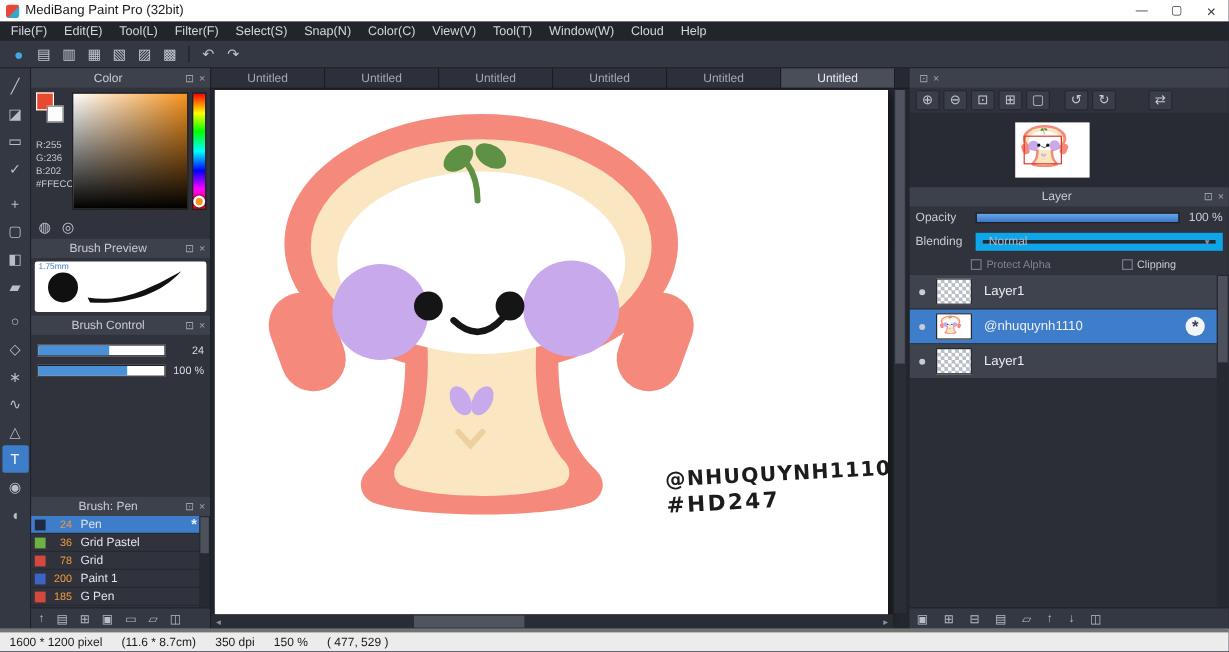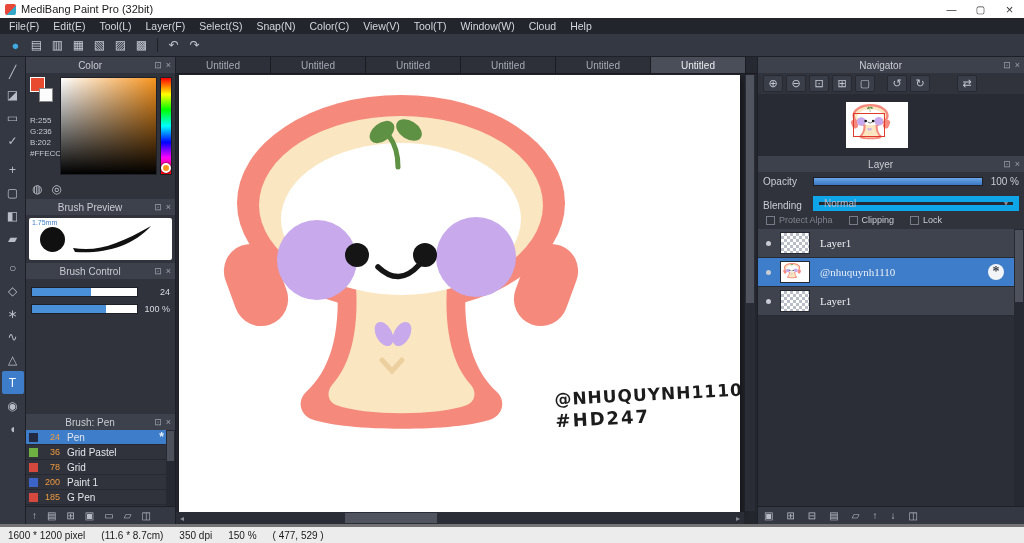--- a/index.html
+++ b/index.html
@@ -97,30 +97,30 @@
   .nv-icon.far{margin-left:24px;}
   .nav-thumb-area{height:62px;background:#282b33;position:relative;flex:none;}
   .nav-thumb{position:absolute;left:88px;top:8px;width:62px;height:46px;background:#fff;}
   .nav-view-rect{position:absolute;left:7px;top:11px;width:32px;height:24px;border:1px solid #e03a2e;}
 
   .lrow{display:flex;align-items:center;padding:0 5px;flex:none;}
   .opacity-row{height:19px;}
   .llabel{width:50px;font-size:10px;color:#c9ccd4;flex:none;}
   .op-track{flex:1;height:9px;background:linear-gradient(to bottom,#6aa6e8,#3a78c6);border:1px solid #1e2027;}
   .lval{width:36px;text-align:right;font-size:10px;color:#c9ccd4;flex:none;}
-  .blend-row{height:20px;align-items:flex-end;}
+  .blend-row{height:20px;}
   .blend-select{flex:1;height:15px;background:#262932;border:6px solid #0ea5e9;display:flex;align-items:center;padding:0 5px;font-size:10px;color:#b6bac4;}
   .blend-arrow{margin-left:auto;font-size:8px;color:#8a8e98;}
   .check-row{height:18px;display:flex;align-items:center;padding-left:8px;flex:none;}
-  .chk{display:flex;align-items:center;margin-right:16px;}
+  .chk{display:flex;align-items:center;margin-right:16px;margin-left:43px;}
   .chkbox{width:9px;height:9px;border:1px solid #777b85;background:#30333c;margin-right:4px;flex:none;}
   .chklabel{font-size:9px;color:#c9ccd4;white-space:nowrap;}
   .chk.dim .chklabel{color:#81858f;}
 
-  .layerlist{flex:1;position:relative;background:#2b2e36;overflow:hidden;font-family:Liberation Serif, serif;}
+  .layerlist{flex:1;position:relative;background:#2b2e36;overflow:hidden;}
   .layer-row{height:29px;display:flex;align-items:center;background:#3f434e;border-bottom:1px solid #282b33;padding-left:8px;margin-right:10px;}
   .layer-row.selected{background:#3d7dca;}
   .eye-dot{width:5px;height:5px;border-radius:50%;background:#c9ccd4;margin-right:9px;flex:none;}
   .lthumb{width:30px;height:22px;position:relative;flex:none;border:1px solid #262932;overflow:hidden;}
   .lname{margin-left:10px;font-size:11px;color:#eceef2;flex:1;white-space:nowrap;overflow:hidden;}
   .gearwrap{width:16px;height:16px;border-radius:50%;background:#f2f4f7;display:flex;align-items:center;justify-content:center;margin-right:10px;color:#3a3e48;font-size:14px;font-weight:bold;flex:none;line-height:0;}
   .llist-scroll{position:absolute;top:0;right:0;bottom:0;width:10px;background:#262932;}
   .llist-thumb{position:absolute;left:1px;right:1px;top:1px;height:72px;background:#4d515c;}
 
   
@@ -138,21 +138,21 @@
     <div class="wbtn">—</div>
     <div class="wbtn">▢</div>
     <div class="wbtn close">×</div>
   </div>
 </div>
 
 <div class="menubar">
   <span class="menu-item">File(F)</span>
   <span class="menu-item">Edit(E)</span>
   <span class="menu-item">Tool(L)</span>
-  <span class="menu-item">Layer(F)</span>
+  <span class="menu-item">Filter(F)</span>
   <span class="menu-item">Select(S)</span>
   <span class="menu-item">Snap(N)</span>
   <span class="menu-item">Color(C)</span>
   <span class="menu-item">View(V)</span>
   <span class="menu-item">Tool(T)</span>
   <span class="menu-item">Window(W)</span>
   <span class="menu-item">Cloud</span>
   <span class="menu-item">Help</span>
 </div>
 
@@ -351,21 +351,20 @@
     <div class="hscroll">
       <span class="harrow left">◂</span>
       <div class="hthumb"></div>
       <span class="harrow right">▸</span>
     </div>
   </div>
 
   <div class="rightcol">
 
     <div class="phead">
-      <span class="ptitle">Navigator</span>
       <span class="picon">⊡</span>
       <span class="picon">×</span>
     </div>
     <div class="nav-toolbar">
       <span class="nv-icon">⊕</span>
       <span class="nv-icon">⊖</span>
       <span class="nv-icon">⊡</span>
       <span class="nv-icon">⊞</span>
       <span class="nv-icon">▢</span>
       <span class="nv-icon grp">↺</span>

